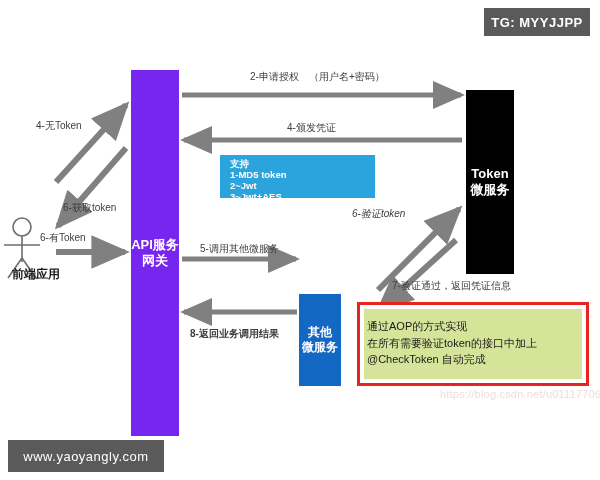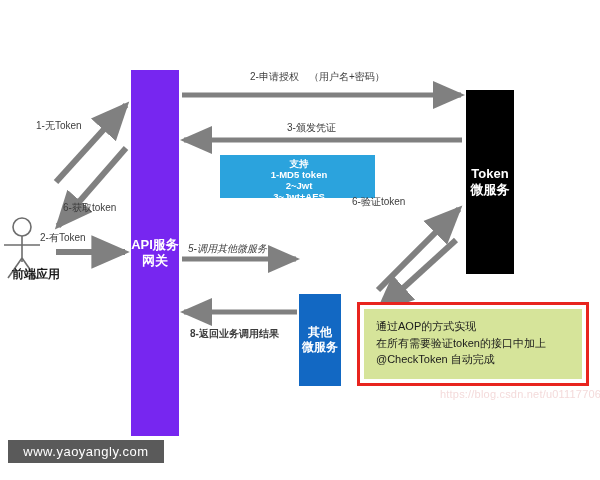--- a/index.html
+++ b/index.html
@@ -24,21 +24,21 @@
     background: #5a5a5a;
     color: #ffffff;
     font-size: 13px;
     font-weight: bold;
     letter-spacing: 0.5px;
     display: flex;
     align-items: center;
     justify-content: center;
   }
   #tg-badge { left: 484px; top: 8px; width: 106px; height: 28px; }
-  #site-badge { left: 8px; top: 440px; width: 156px; height: 23px; font-weight: normal; }
+  #site-badge { left: 8px; top: 440px; width: 156px; height: 32px; font-weight: normal; }
 
   #csdn-watermark {
     left: 440px; top: 388px;
     width: 160px;
     color: #f0cfcf;
     font-size: 11px;
     opacity: 0.75;
     letter-spacing: 0.2px;
     white-space: nowrap;
   }
@@ -77,60 +77,59 @@
 
   
   #support-box {
     left: 220px; top: 155px;
     width: 155px; height: 43px;
     background: #2ba3dd;
     color: #ffffff;
     font-size: 9.5px;
     font-weight: bold;
     line-height: 1.17;
-    padding: 3px 0 0 3px;
+    padding: 3px 0 0 10px;
     box-sizing: border-box;
     white-space: pre-line;
-    text-align: center;
   }
 
   
   #aop-callout {
     left: 357px; top: 302px;
     width: 232px; height: 84px;
     border: 3px solid #e8241e;
     box-sizing: border-box;
     background: #ffffff;
     padding: 4px;
   }
   #aop-callout-inner {
     width: 100%; height: 100%;
     background: #d6e49a;
     box-sizing: border-box;
-    padding: 9px 0 0 12px;
+    padding: 9px 0 0 3px;
     font-size: 11px;
     color: #1a1a1a;
     line-height: 1.52;
     white-space: pre-line;
   }
 
   
   .label {
     color: #3d3d3d;
     font-size: 10px;
     white-space: nowrap;
     line-height: 1.2;
   }
   #label-1 { left: 36px;  top: 120px; }
   #label-2 { left: 250px; top: 71px;  }
   #label-3 { left: 287px; top: 122px; }
   #label-4 { left: 63px;  top: 202px; }
   #label-5user { left: 40px; top: 232px; }
-  #label-5call { left: 188px; top: 243px; font-style: italic; }
-  #label-6 { left: 352px; top: 196px; }
+  #label-5call { left: 200px; top: 243px; }
+  #label-6 { left: 352px; top: 208px; font-style: italic; }
   #label-7 { left: 392px; top: 280px; }
   #label-8 { left: 190px; top: 328px; font-weight: bold; }
 
   #actor-label {
     left: 0px; top: 266px;
     width: 72px;
     text-align: center;
     font-size: 12px;
     font-weight: bold;
     color: #1a1a1a;
@@ -207,25 +206,27 @@
 1-MD5 token
 2~Jwt
 3~Jwt+AES</div>
 
   <div id="aop-callout" class="abs">
     <div id="aop-callout-inner">通过AOP的方式实现
 在所有需要验证token的接口中加上
 @CheckToken 自动完成</div>
   </div>
 
-  <div id="label-1" class="abs label">1-无Token</div>
+  <div id="label-1" class="abs label">4-无Token</div>
   <div id="label-2" class="abs label">2-申请授权　（用户名+密码）</div>
-  <div id="label-3" class="abs label">3-颁发凭证</div>
+  <div id="label-3" class="abs label">4-颁发凭证</div>
   <div id="label-4" class="abs label">6-获取token</div>
-  <div id="label-5user" class="abs label">2-有Token</div>
+  <div id="label-5user" class="abs label">6-有Token</div>
   <div id="label-5call" class="abs label">5-调用其他微服务</div>
   <div id="label-6" class="abs label">6-验证token</div>
+  <div id="label-7" class="abs label">7-验证通过，返回凭证信息</div>
   <div id="label-8" class="abs label">8-返回业务调用结果</div>
 
+  <div id="tg-badge" class="abs badge">TG: MYYJJPP</div>
   <div id="site-badge" class="abs badge">www.yaoyangly.com</div>
   <div id="csdn-watermark" class="abs">https://blog.csdn.net/u011177064</div>
 
 </div>
 
 </body></html>

